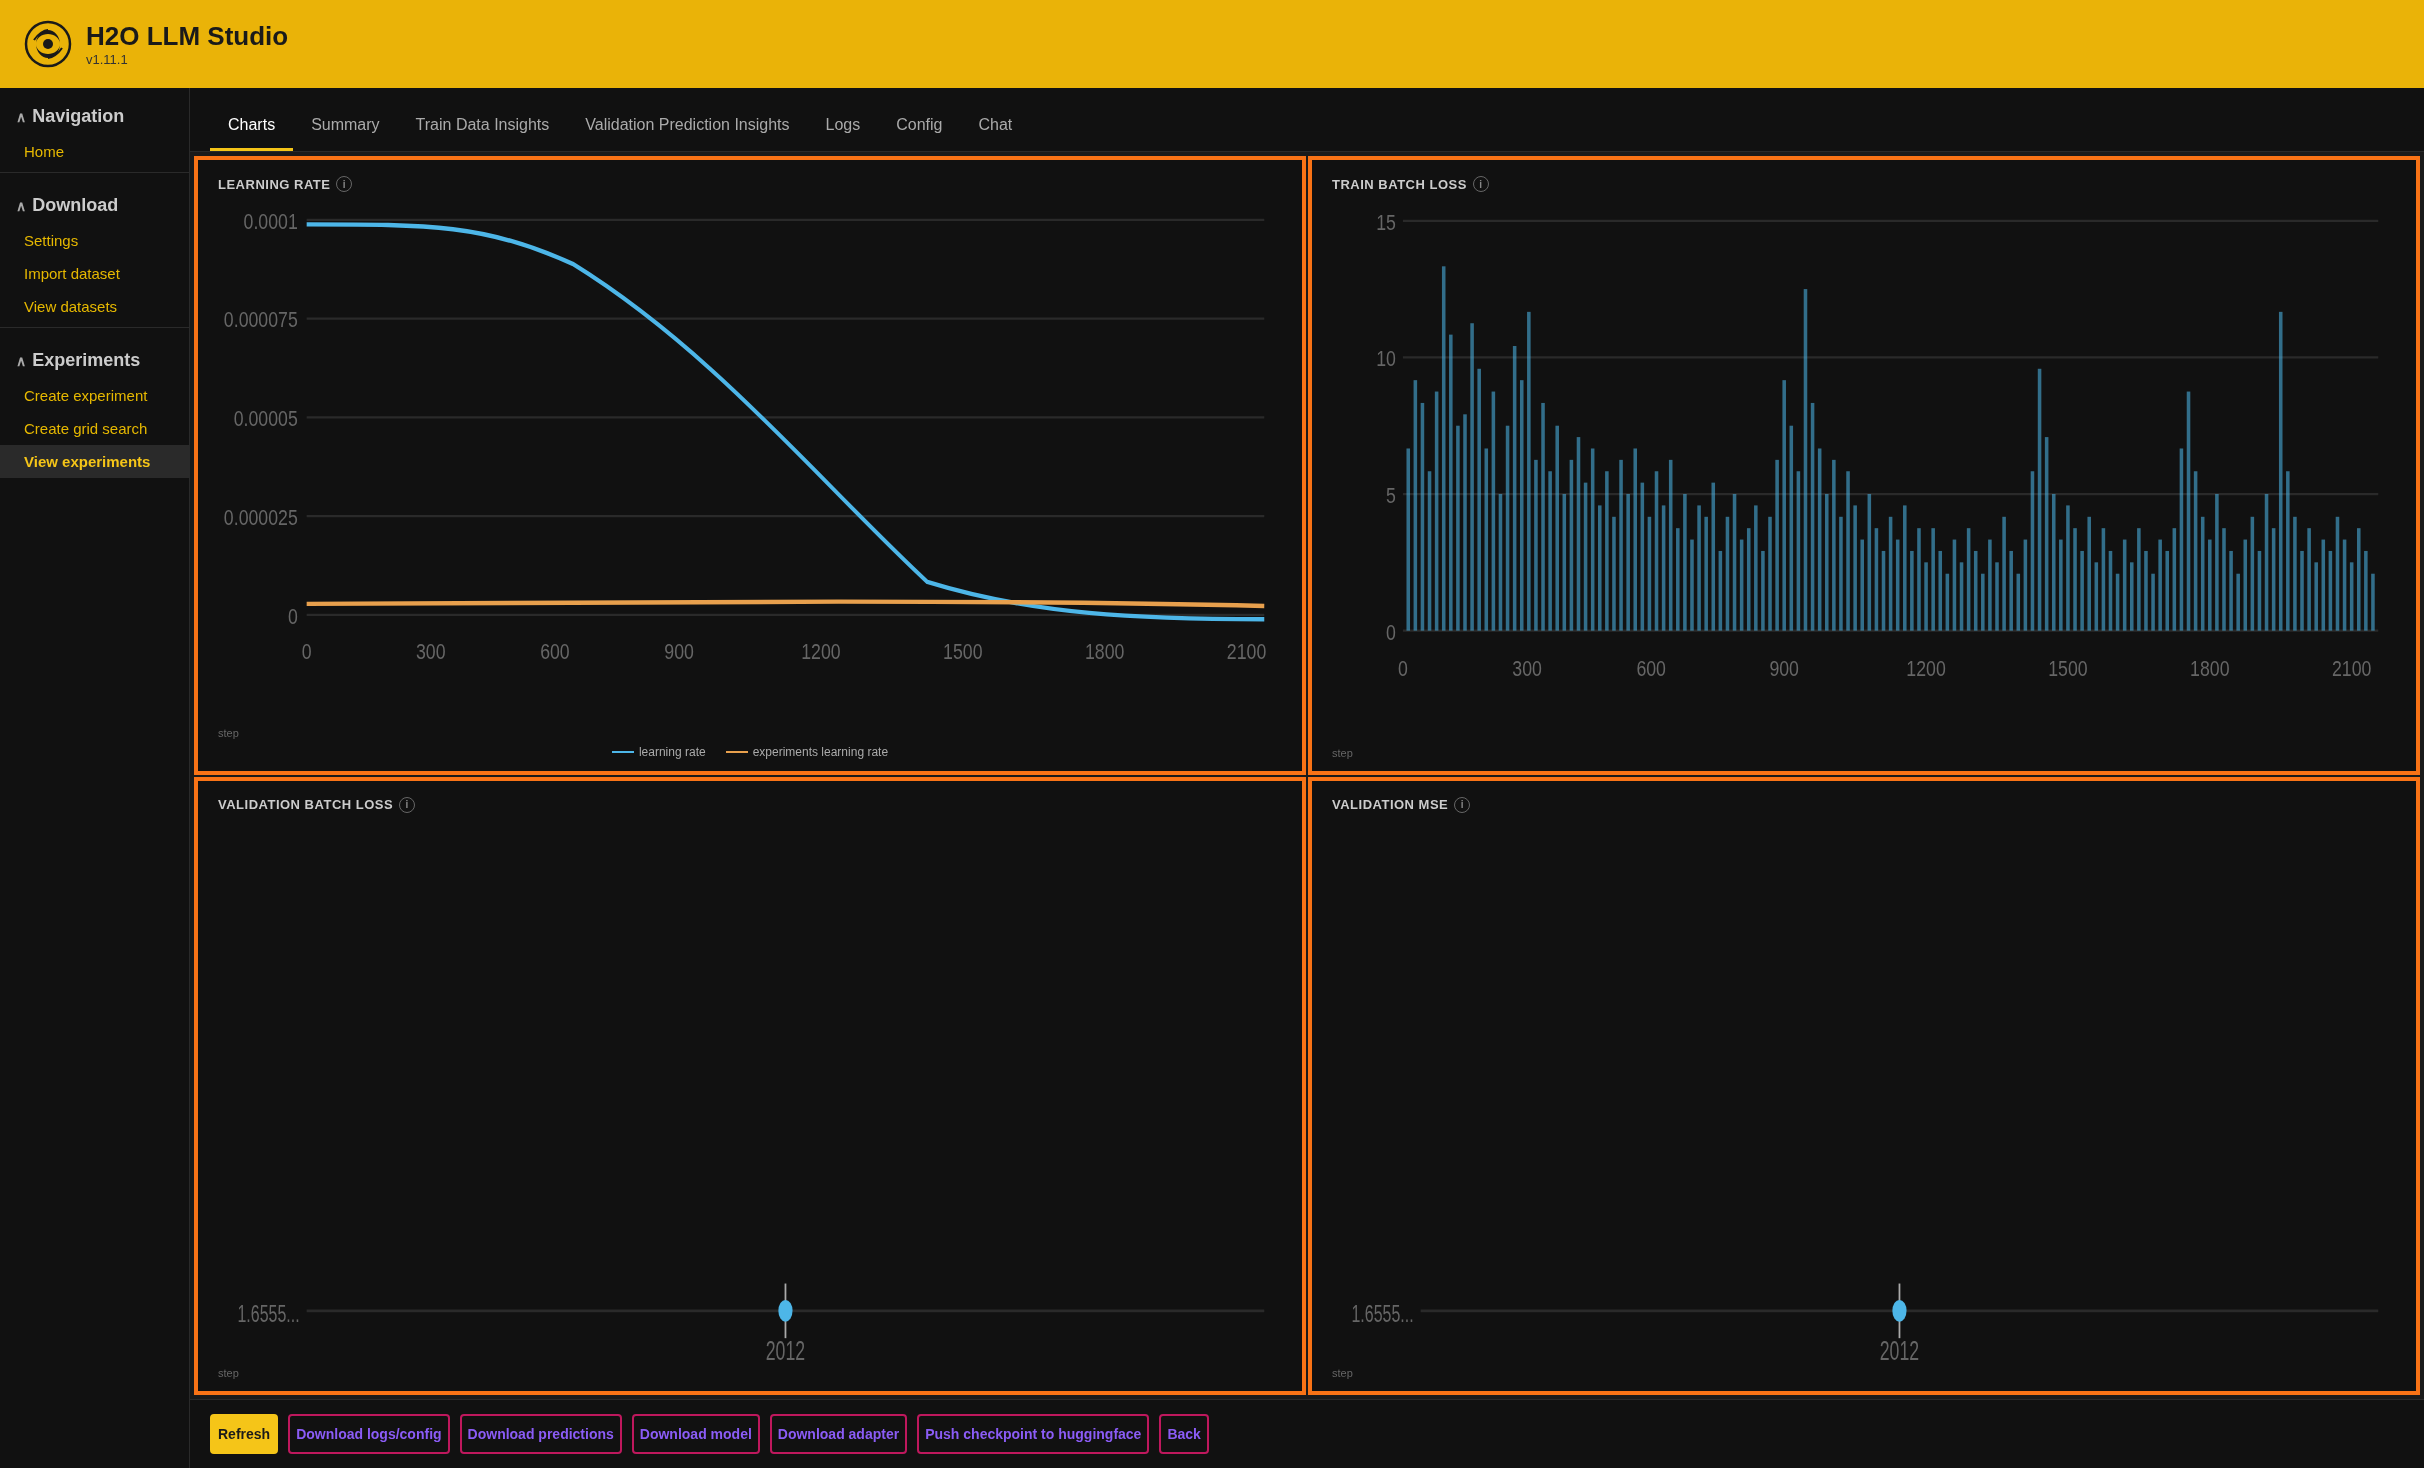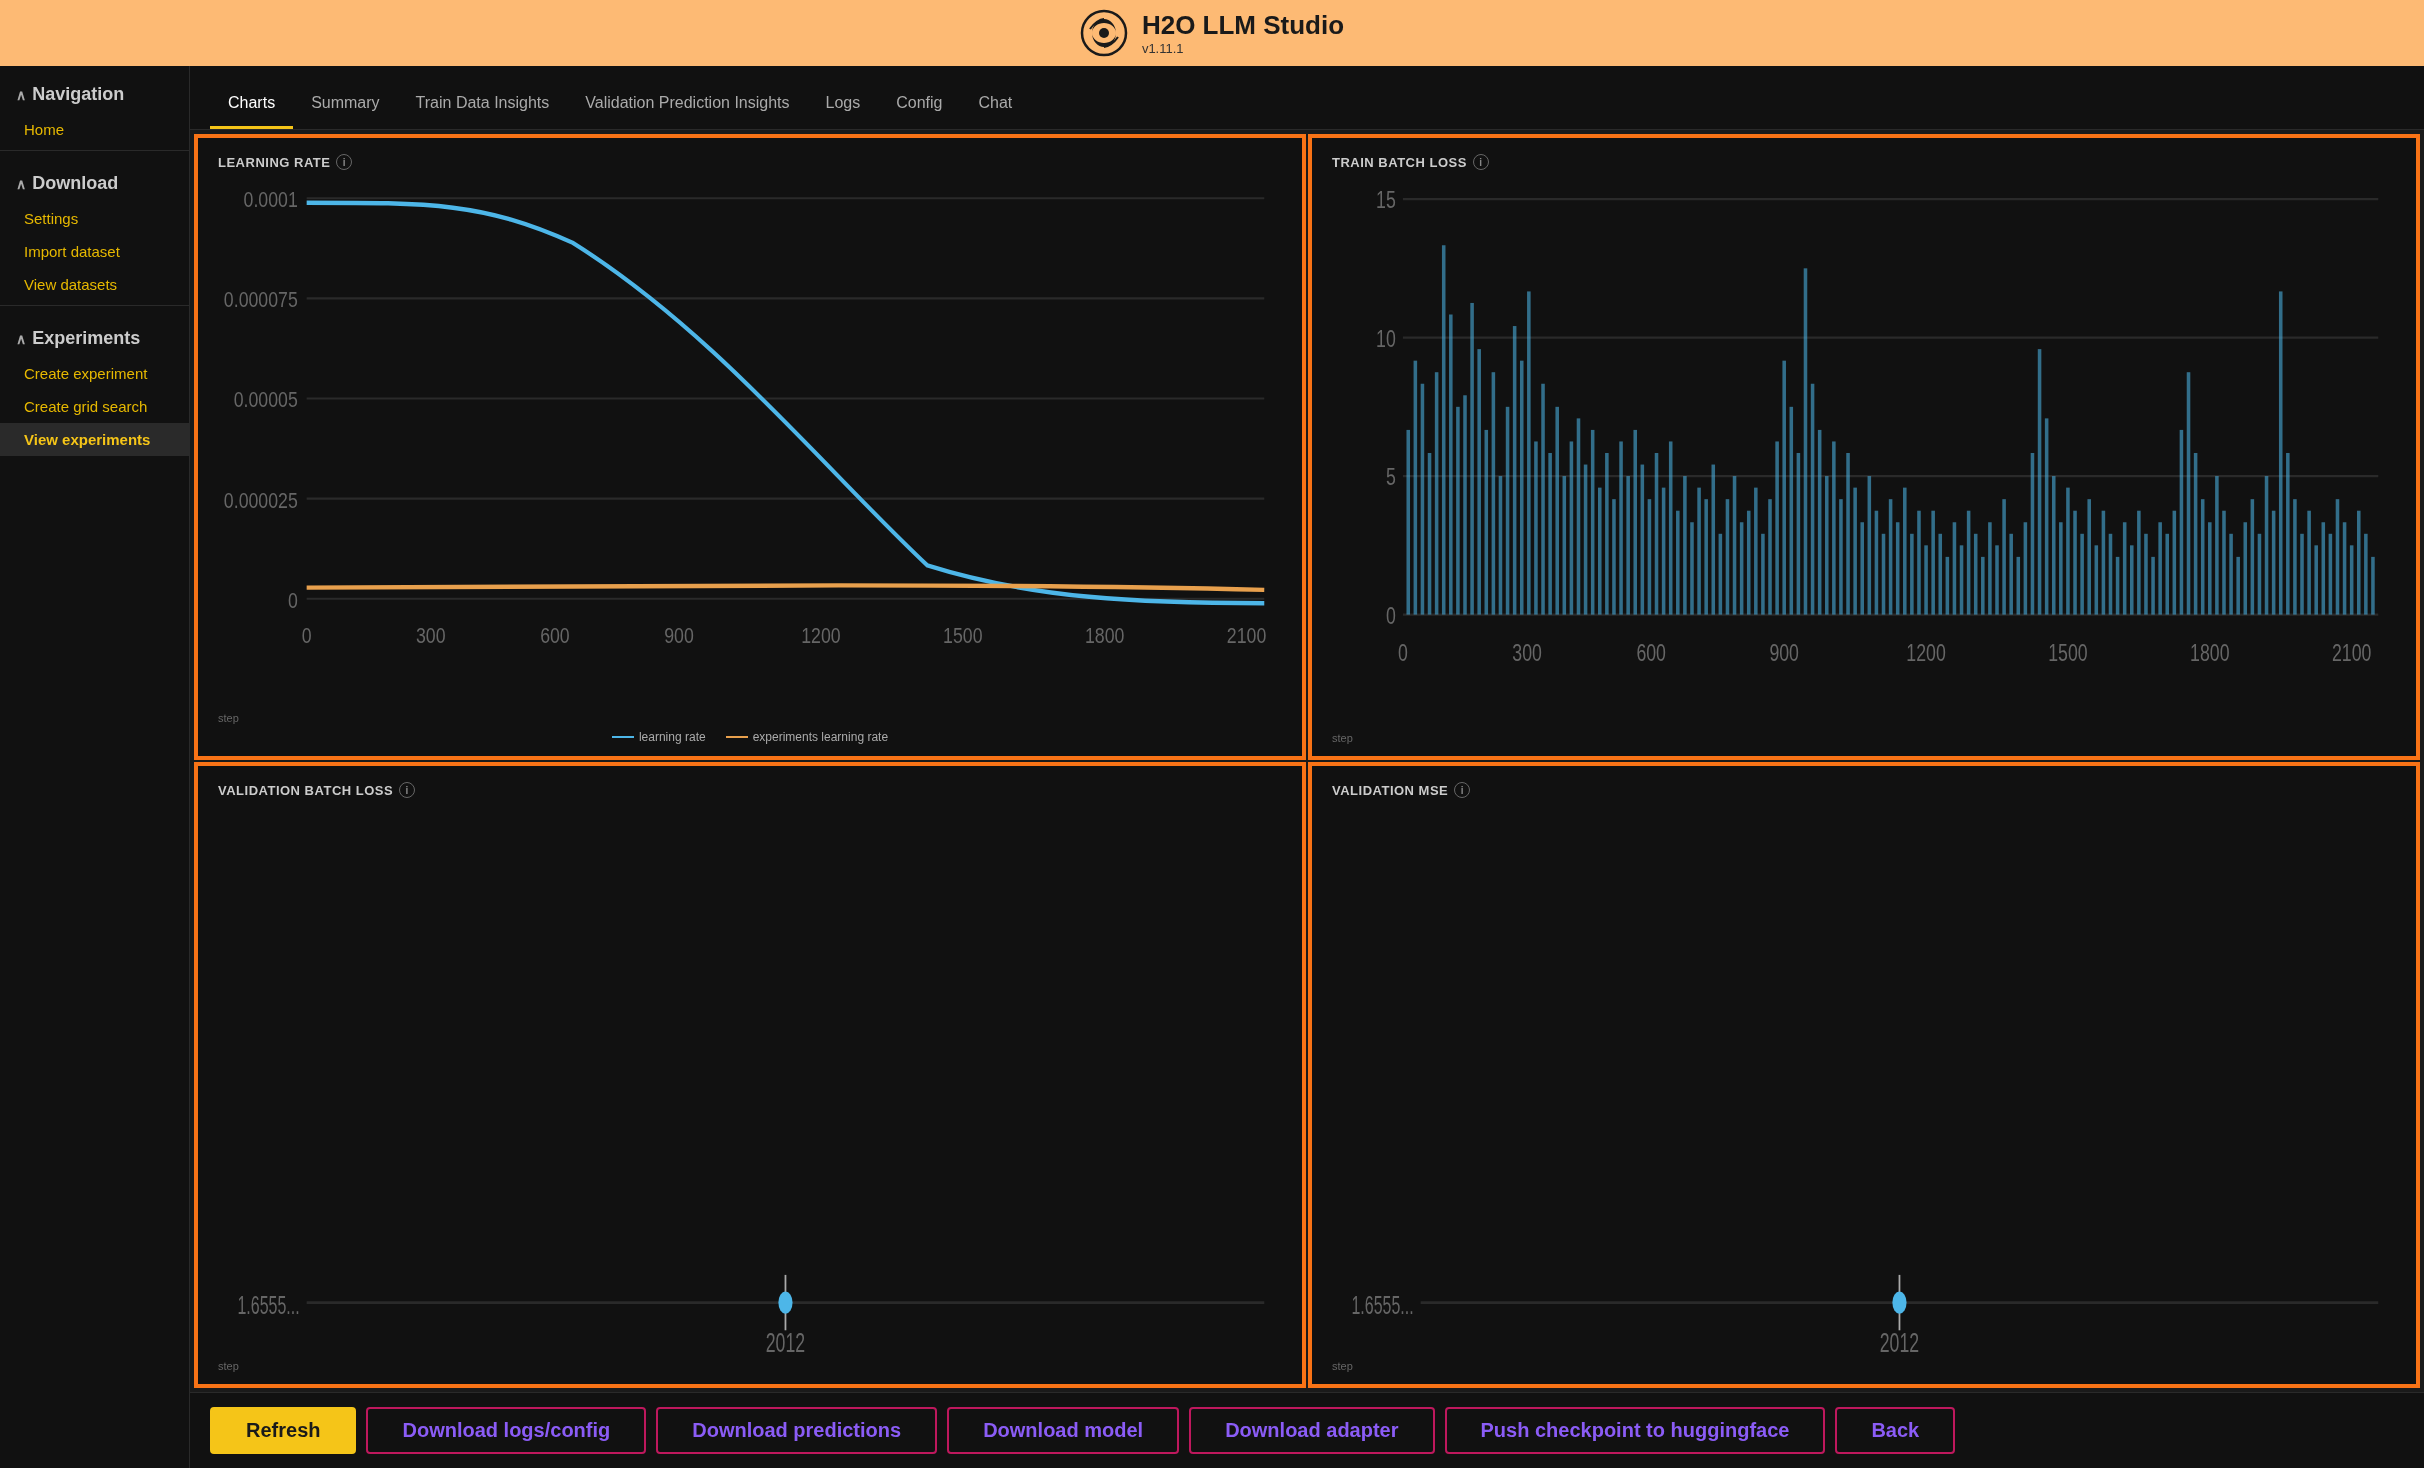--- a/index.html
+++ b/index.html
@@ -1,26 +1,25 @@
 <!DOCTYPE html>
 <html><head>
   <meta charset="utf-8">
   <style>
     * { box-sizing: border-box; margin: 0; padding: 0; }
     body { background: #1a1a1a; color: #e0e0e0; font-family: 'Segoe UI', Arial, sans-serif; height: 100vh; display: flex; flex-direction: column; overflow: hidden; }
 
     
     #header {
-      background: #fdba74;
+      background: #eab308;
       display: flex;
       align-items: center;
       padding: 0 24px;
-      height: 66px;
+      height: 88px;
       flex-shrink: 0;
-      justify-content: center;
     }
     #header-logo {
       width: 48px; height: 48px; margin-right: 14px;
     }
     #header-title-block {}
     #header-title { font-size: 26px; font-weight: 700; color: #1a1a1a; line-height: 1.2; }
     #header-version { font-size: 13px; color: #333; }
 
     
     #main-layout {
@@ -138,22 +137,22 @@
     #bottom-bar {
       background: #111;
       border-top: 1px solid #2a2a2a;
       padding: 14px 20px;
       display: flex;
       gap: 10px;
       flex-shrink: 0;
       align-items: center;
     }
     .btn {
-      padding: 10px 34px;
-      font-size: 20px;
+      padding: 10px 6px;
+      font-size: 14px;
       font-weight: 600;
       border-radius: 4px;
       border: none;
       cursor: pointer;
       white-space: nowrap;
     }
     .btn-primary {
       background: #f5c518;
       color: #1a1a1a;
       border: 2px solid #f5c518;

